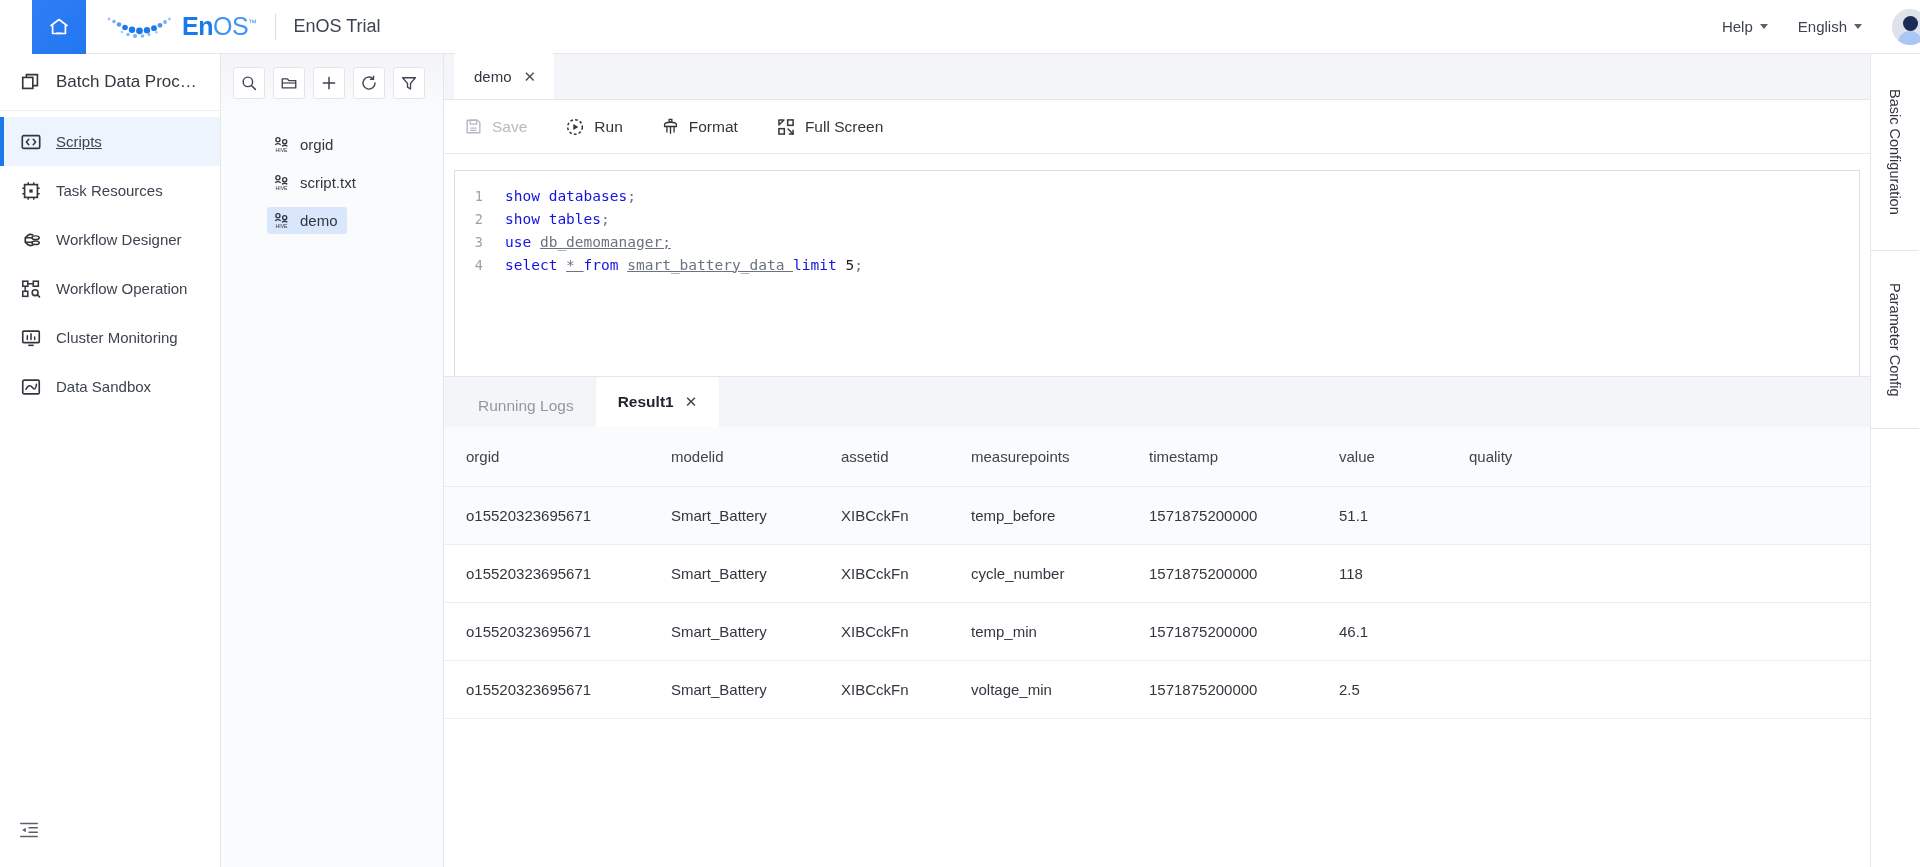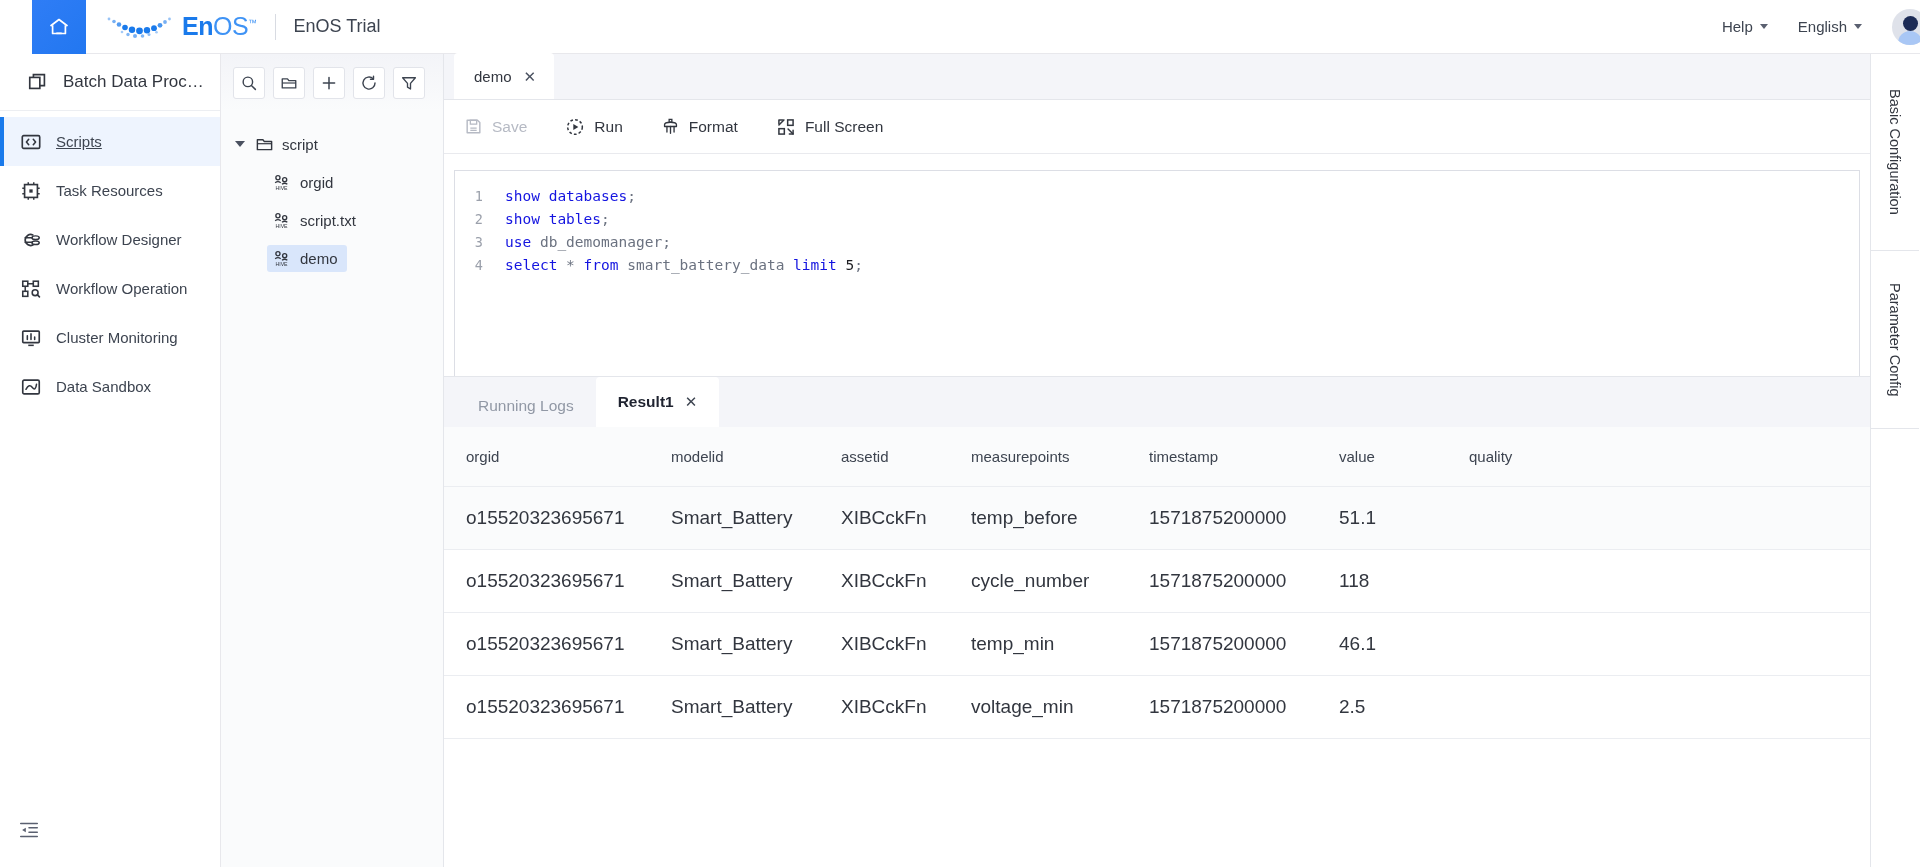--- a/index.html
+++ b/index.html
@@ -64,21 +64,21 @@
   }
 
   
   .sidebar {
     position: absolute; top: 54px; left: 0; width: 221px; height: 813px;
     background: #ffffff; border-right: 1px solid #e8e8ec;
   }
   .sb-title {
     height: 57px; display: flex; align-items: center; gap: 14px;
     padding-left: 20px; border-bottom: 1px solid #eceef2;
-    font-size: 17px; color: #32363f; justify-content: center;
+    font-size: 17px; color: #32363f;
   }
   .sb-title-text {
     white-space: nowrap; overflow: hidden; text-overflow: ellipsis;
     max-width: 150px;
   }
   .sb-list { padding-top: 6px; }
   .sb-item {
     height: 49px; display: flex; align-items: center; gap: 14px;
     padding-left: 20px; font-size: 15px; color: #3d4450;
     cursor: pointer; position: relative;
@@ -161,21 +161,21 @@
   }
   .code-line {
     display: flex; height: 23px; align-items: center;
     font-family: "DejaVu Sans Mono", monospace; font-size: 14.5px;
   }
   .ln {
     width: 50px; text-align: right; color: #9ba0ab; padding-right: 22px;
     flex: none; font-size: 13.5px;
   }
   .kw { color: #1414e0; }
-  .nm { color: #6b7280; }
+  .nm { color: #6b7280; text-decoration: underline; }
   .num { color: #1e1e22; }
   .pn { color: #6b7280; }
   .code-body { padding-top: 13px; }
 
   
   .result-panel {
     position: absolute; left: 0; right: 0; top: 322px; bottom: 0;
     background: #ffffff; border-top: 1px solid #e4e6eb;
   }
   .result-tabs {
@@ -198,21 +198,21 @@
   }
   table.results {
     width: 100%; border-collapse: collapse; table-layout: fixed;
   }
   table.results th {
     text-align: left; font-size: 15px; font-weight: normal; color: #3d4450;
     padding: 21px 0 21px 22px; background: #fafbfc;
     border-bottom: 1px solid #ebedf1;
   }
   table.results td {
-    font-size: 19px; color: #32363f; padding: 20px 0 20px 22px;
+    font-size: 15px; color: #32363f; padding: 20px 0 20px 22px;
     border-bottom: 1px solid #ebedf1;
   }
   table.results tr.alt td { background: #fafbfc; }
   .col-orgid { width: 205px; }
   .col-modelid { width: 170px; }
   .col-assetid { width: 130px; }
   .col-measurepoints { width: 178px; }
   .col-timestamp { width: 190px; }
   .col-value { width: 130px; }
   .col-quality { width: auto; }
@@ -392,28 +392,20 @@
       </svg>
     </div>
     <div class="tb-btn">
       <svg width="18" height="18" viewBox="0 0 24 24">
         <path d="M3.5 5 H20.5 L14 12.5 V20 L10 17.5 V12.5 Z" fill="none" stroke="#3d4450" stroke-width="1.8" stroke-linejoin="round"></path>
       </svg>
     </div>
   </div>
 
   <div class="tree-body">
-    <div class="tree-row folder">
-      <span class="caret-rt"></span>
-      <svg width="19" height="19" viewBox="0 0 24 24">
-        <path d="M3 6 H10 L11.8 8.3 H21 V18.5 H3 Z" fill="none" stroke="#32363f" stroke-width="1.8" stroke-linejoin="round"></path>
-        <path d="M3 11 H21" stroke="#32363f" stroke-width="1.5"></path>
-      </svg>
-      <span>script</span>
-    </div>
 
     <div class="tree-row file">
       <span class="sel">
         <svg width="19" height="19" viewBox="0 0 24 24">
           <circle cx="7.5" cy="6" r="2.6" fill="none" stroke="#32363f" stroke-width="1.7"></circle>
           <circle cx="16" cy="8.5" r="2.6" fill="none" stroke="#32363f" stroke-width="1.7"></circle>
           <path d="M4 12.2 Q7.5 9.5 11 12.2" fill="none" stroke="#32363f" stroke-width="1.7"></path>
           <path d="M12.6 14.2 Q16 11.8 19.4 14.2" fill="none" stroke="#32363f" stroke-width="1.7"></path>
           <text x="12" y="22" font-size="6.6" font-family="Liberation Sans, sans-serif" fill="#32363f" text-anchor="middle">HIVE</text>
         </svg>

